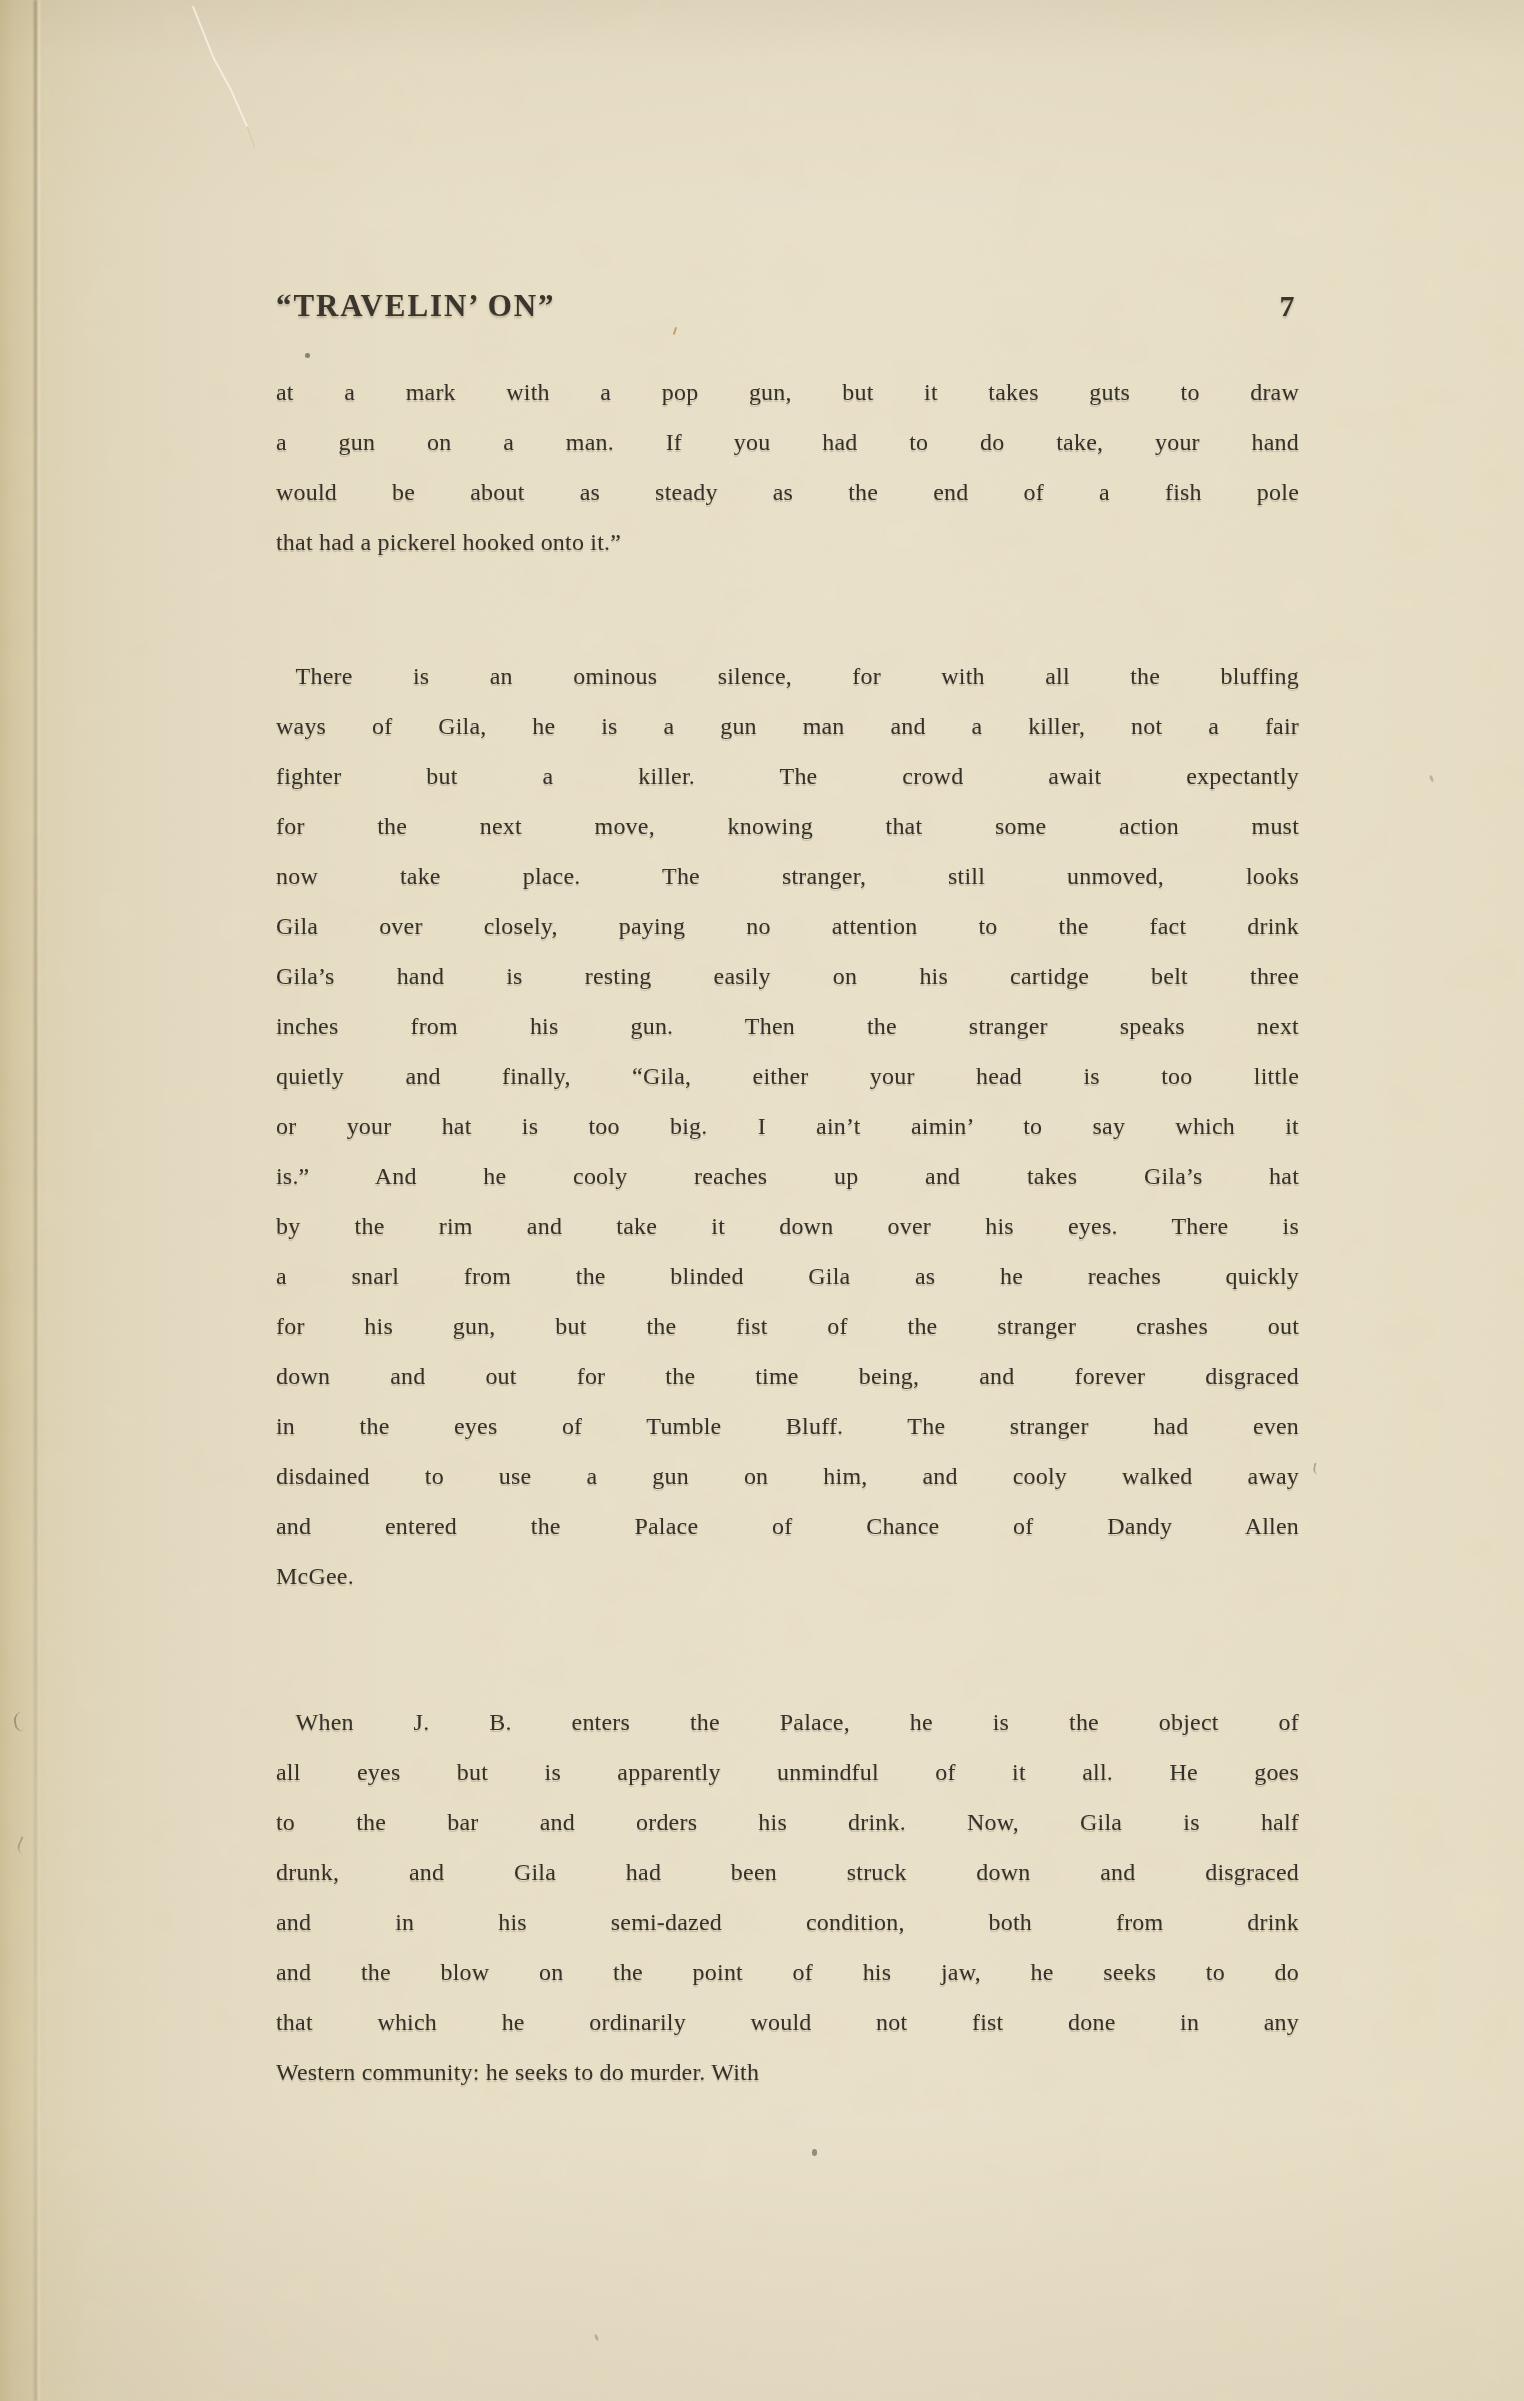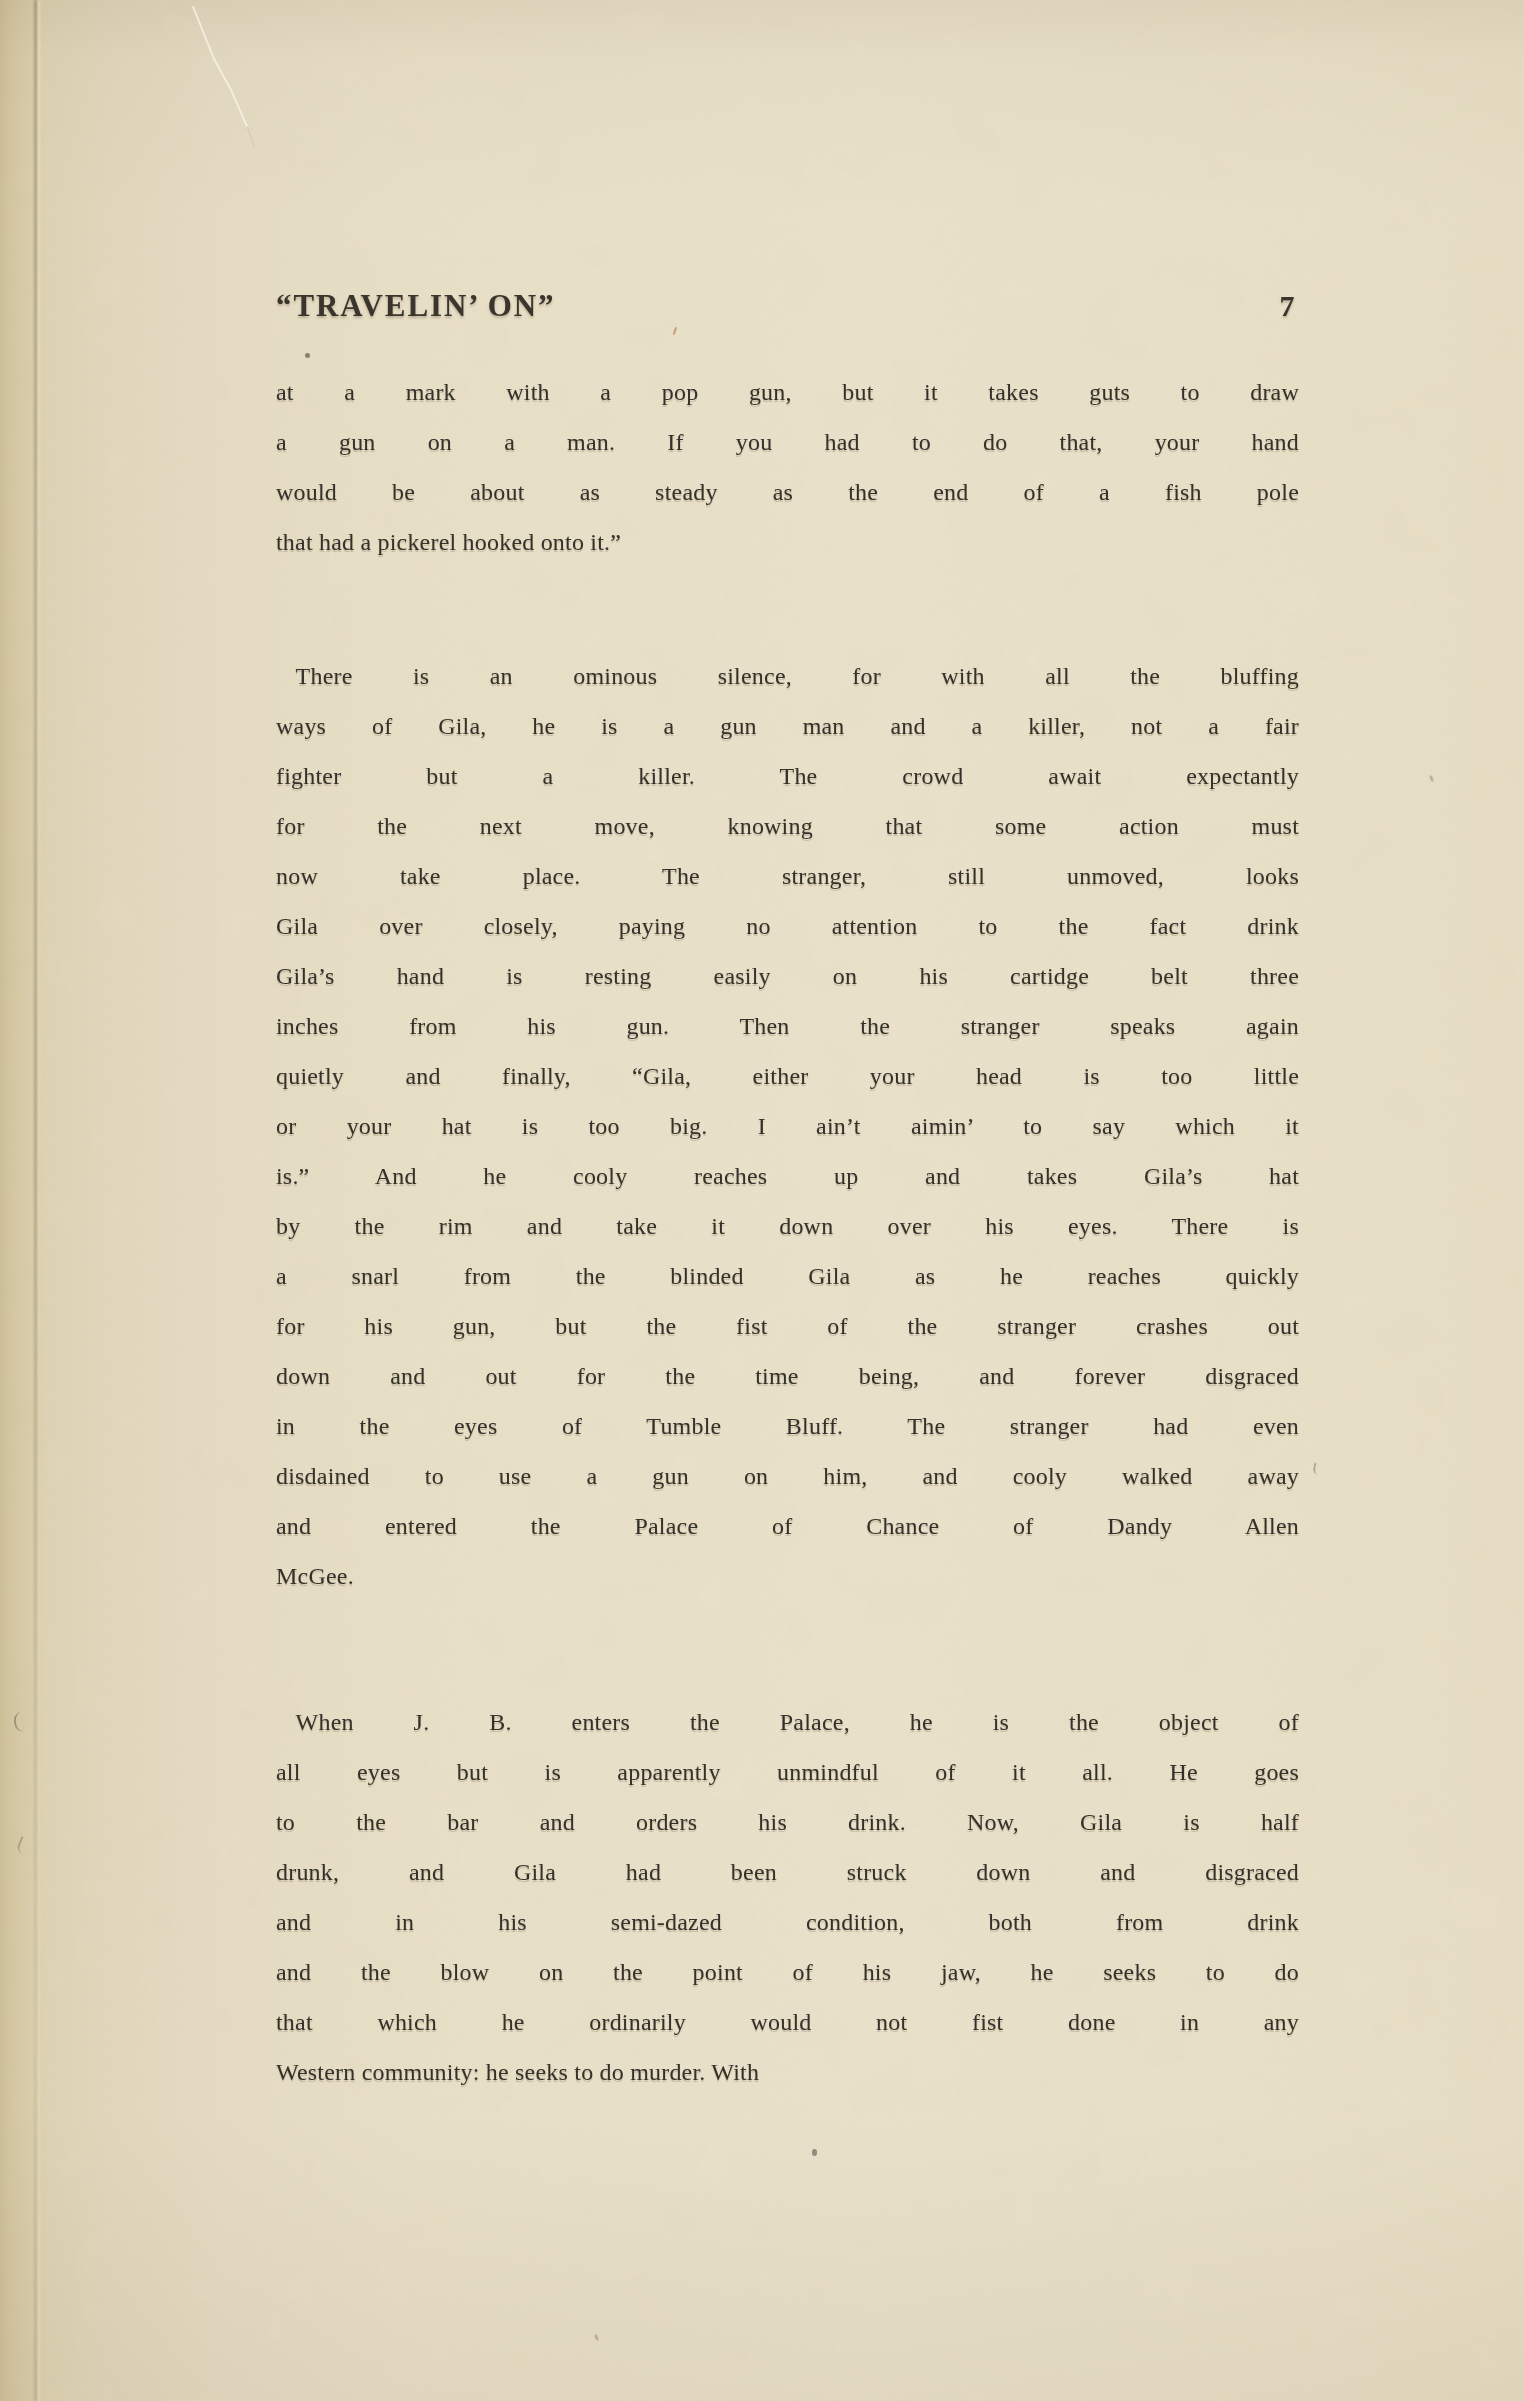--- a/index.html
+++ b/index.html
@@ -111,33 +111,33 @@
 <div class="speck faint" style="left:595px; top:2334px;"></div>
 
 <div class="header">
   <div class="running-title">“TRAVELIN’ ON”</div>
   <div class="page-number">7</div>
 </div>
 
 <div class="text-block">
   <div class="paragraph p1">
       <div class="line">at a mark with a pop gun, but it takes guts to draw</div>
-      <div class="line">a gun on a man.  If you had to do that, your hand</div>
+      <div class="line">a gun on a man.  If you had to do take, your hand</div>
       <div class="line">would be about as steady as the end of a fish pole</div>
       <div class="line last">that had a pickerel hooked onto it.”</div>
     </div>
   <div class="paragraph p2 indented">
       <div class="line">There is an ominous silence, for with all the bluffing</div>
       <div class="line">ways of Gila, he is a gun man and a killer, not a fair</div>
       <div class="line">fighter but a killer.  The crowd await expectantly</div>
       <div class="line">for the next move, knowing that some action must</div>
       <div class="line">now take place.  The stranger, still unmoved, looks</div>
       <div class="line">Gila over closely, paying no attention to the fact drink</div>
       <div class="line">Gila’s hand is resting easily on his cartidge belt three</div>
-      <div class="line">inches from his gun.  Then the stranger speaks again</div>
+      <div class="line">inches from his gun.  Then the stranger speaks next</div>
       <div class="line">quietly and finally, “Gila, either your head is too little</div>
       <div class="line">or your hat is too big.  I ain’t aimin’ to say which it</div>
       <div class="line">is.”  And he cooly reaches up and takes Gila’s hat</div>
       <div class="line">by the rim and take it down over his eyes.  There is</div>
       <div class="line">a snarl from the blinded Gila as he reaches quickly</div>
       <div class="line">for his gun, but the fist of the stranger crashes out</div>
       <div class="line">down and out for the time being, and forever disgraced</div>
       <div class="line">in the eyes of Tumble Bluff.  The stranger had even</div>
       <div class="line">disdained to use a gun on him, and cooly walked away</div>
       <div class="line">and entered the Palace of Chance of Dandy Allen</div>

